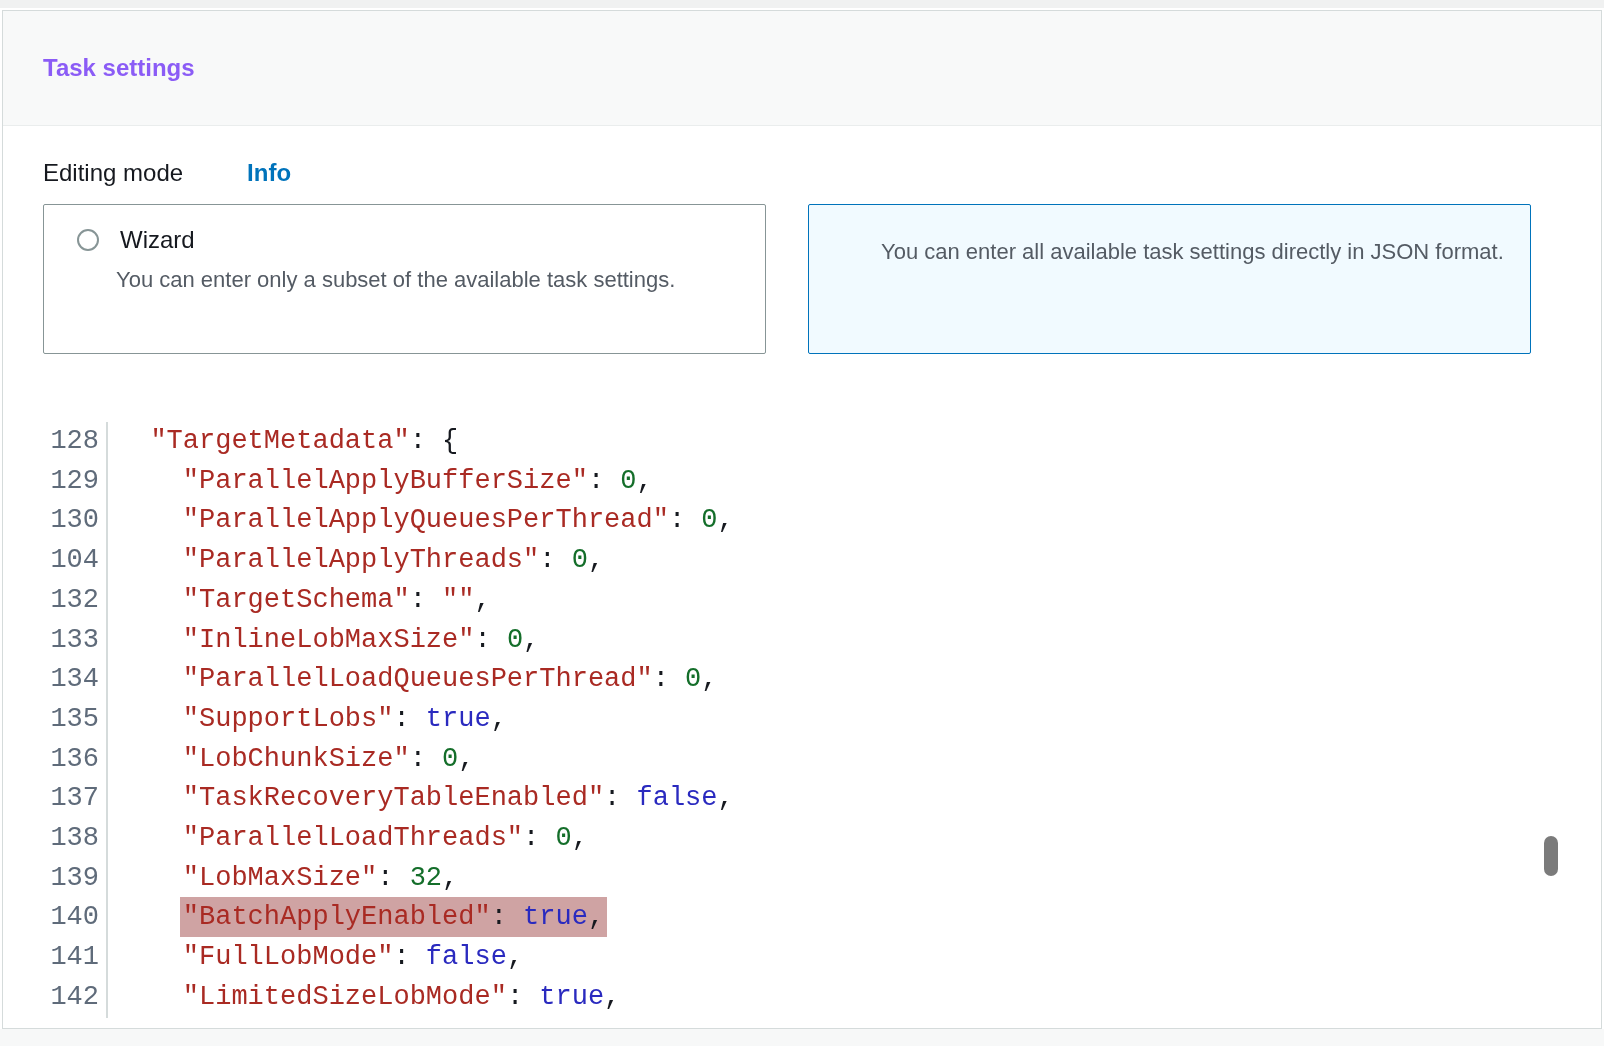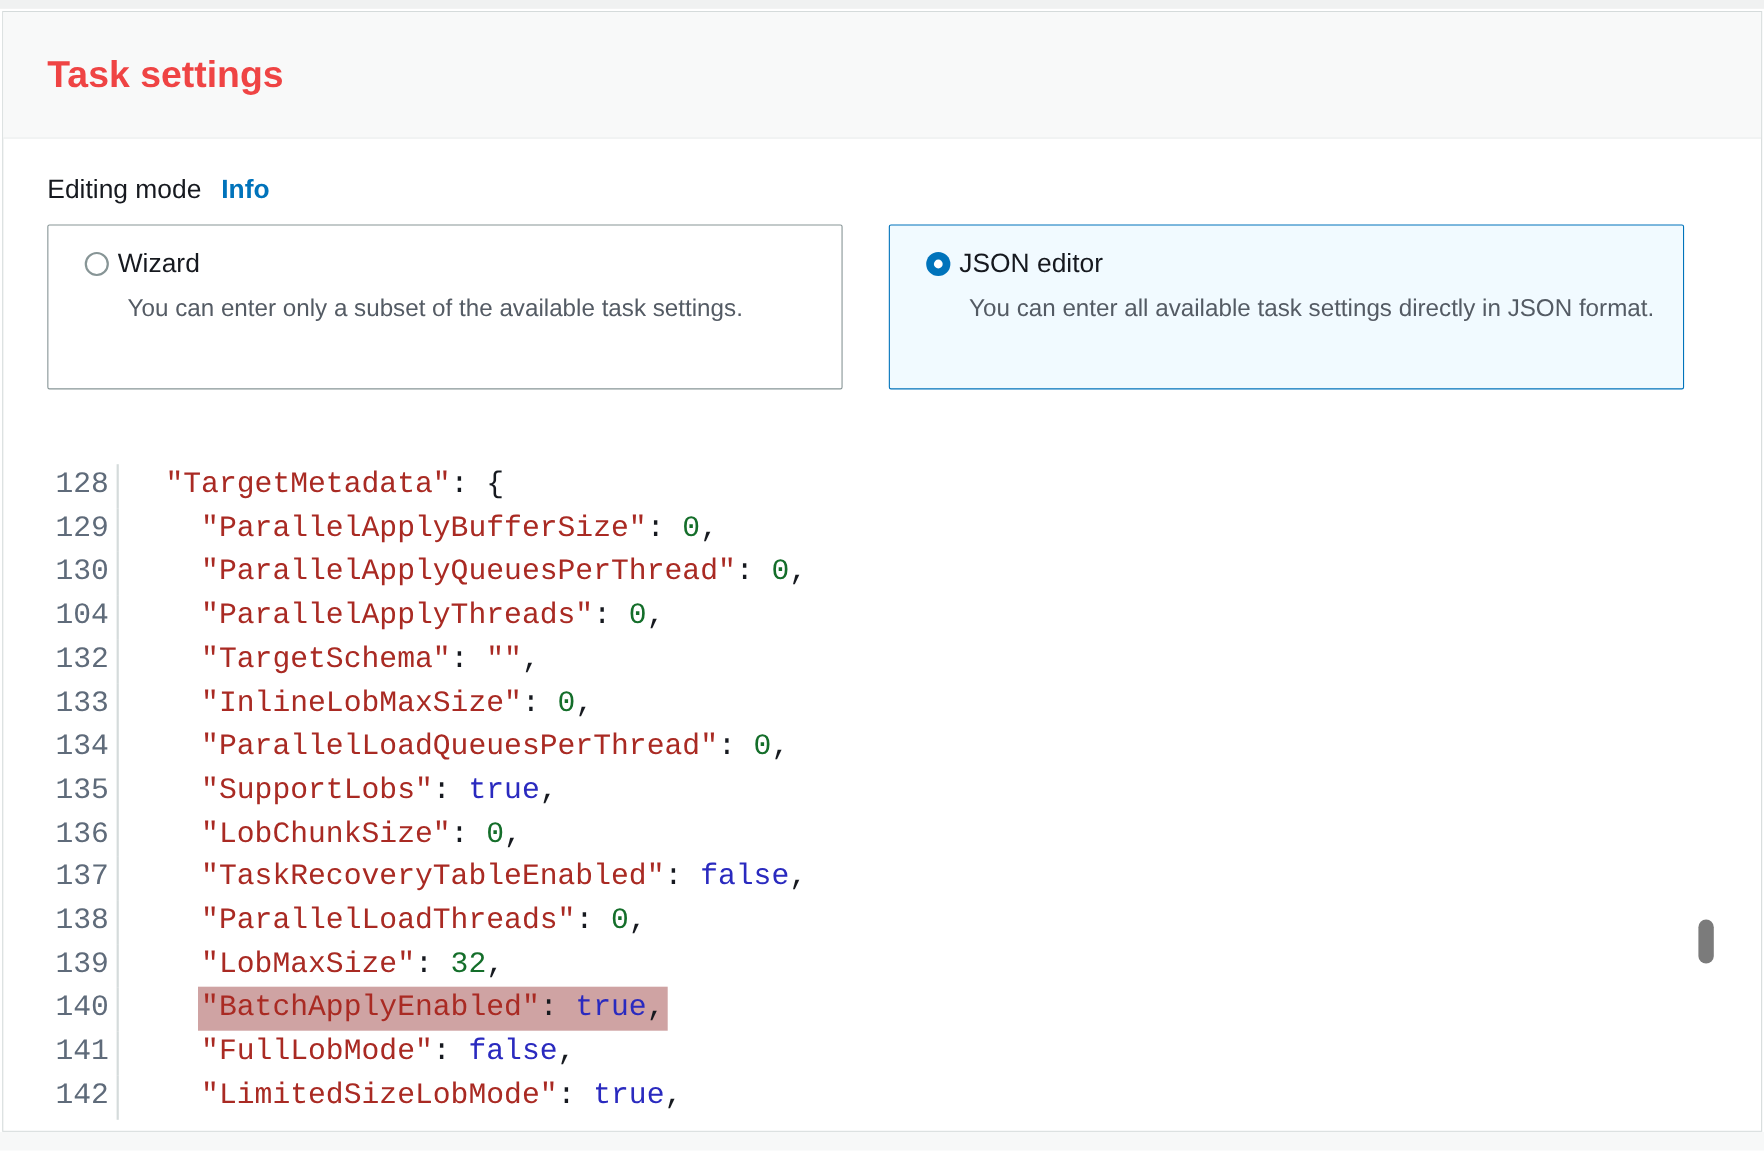--- a/index.html
+++ b/index.html
@@ -25,46 +25,46 @@
     border:1px solid #d5dbdb;
   }
   .card-header {
     height:115px;
     background:#f8f9f9;
     border-bottom:1px solid #eaeded;
     display:flex; align-items:center;
     padding:0 40px;
   }
   .card-title {
-    font-size:34px; font-weight:700; color:#ef4444;
+    font-size:24px; font-weight:700; color:#8b5cf6;
   }
   .card-body { padding:33px 40px 0 40px; }
 
   .editing-row {
     display:flex; align-items:flex-start; gap:18px;
     font-size:24px; color:#16191f;
   }
   .info-link {
     color:var(--accent); font-weight:700; font-size:24px;
-    text-decoration:none; cursor:pointer;
+    text-decoration:none; cursor:pointer;margin-left:46px;
   }
 
   .tiles { display:flex; gap:42px; margin-top:17px; }
   .tile {
     width:723px; height:150px;
     border:1px solid #879596; border-radius:2px;
     background:#ffffff;
     padding:21px 24px 0 33px;
     cursor:pointer;
   }
   .tile.selected {
     border:1px solid var(--accent);
     background:var(--selected-tile-bg);
   }
-  .tile-head { display:flex; align-items:center; gap:8px; }
+  .tile-head { display:flex; align-items:center; gap:21px; }
   .radio {
     flex:none; width:22px; height:22px; border-radius:50%;
     border:2px solid #879596; background:#fff;
   }
   .radio.checked {
     border:0; background:var(--accent); position:relative;
   }
   .radio.checked::after {
     content:""; position:absolute; top:7px; left:7px;
     width:8px; height:8px; border-radius:50%; background:#fff;
@@ -125,24 +125,20 @@
     <div class="tiles">
       <div class="tile">
         <div class="tile-head">
           <span class="radio"></span>
           <span class="tile-title">Wizard</span>
         </div>
         <div class="tile-desc">You can enter only a subset of the available task settings.</div>
       </div>
 
       <div class="tile selected">
-        <div class="tile-head">
-          <span class="radio checked"></span>
-          <span class="tile-title">JSON editor</span>
-        </div>
         <div class="tile-desc">You can enter all available task settings directly in JSON format.</div>
       </div>
     </div>
 
     <div class="editor" id="editor">
         <div class="line">
           <span class="gutter">128</span>
           <span class="code"><span class="tok-plain">  </span><span class="tok-key">"TargetMetadata"</span><span class="tok-plain">: </span><span class="tok-plain">{</span></span>
         </div>
         <div class="line">

